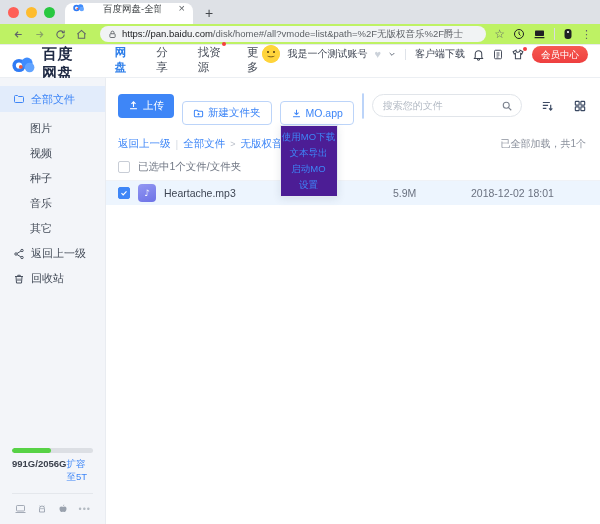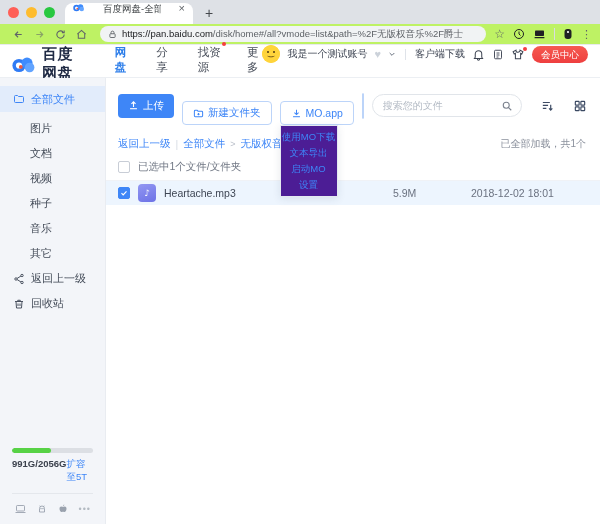--- a/index.html
+++ b/index.html
@@ -261,21 +261,20 @@
     <div class="side-item with-icon active">
       <span class="si">
         <svg width="12" height="12" viewBox="0 0 24 24" fill="none" stroke="currentColor" stroke-width="2">
             <path d="M3 7a2 2 0 0 1 2-2h4l2 2h8a2 2 0 0 1 2 2v8a2 2 0 0 1-2 2H5a2 2 0 0 1-2-2z"></path>
           </svg>
       </span>
       <span>全部文件</span>
     </div>
     <div class="side-group-gap"></div>
     <div class="side-item">图片</div>
-    <div class="side-item">文档</div>
     <div class="side-item">视频</div>
     <div class="side-item">种子</div>
     <div class="side-item">音乐</div>
     <div class="side-item">其它</div>
     <div class="side-item with-icon">
       <span class="si" style="color:#4a5260">
         <svg width="12" height="12" viewBox="0 0 24 24" fill="none" stroke="currentColor" stroke-width="2">
             <circle cx="18" cy="5" r="2.4"></circle>
             <circle cx="6" cy="12" r="2.4"></circle>
             <circle cx="18" cy="19" r="2.4"></circle>

